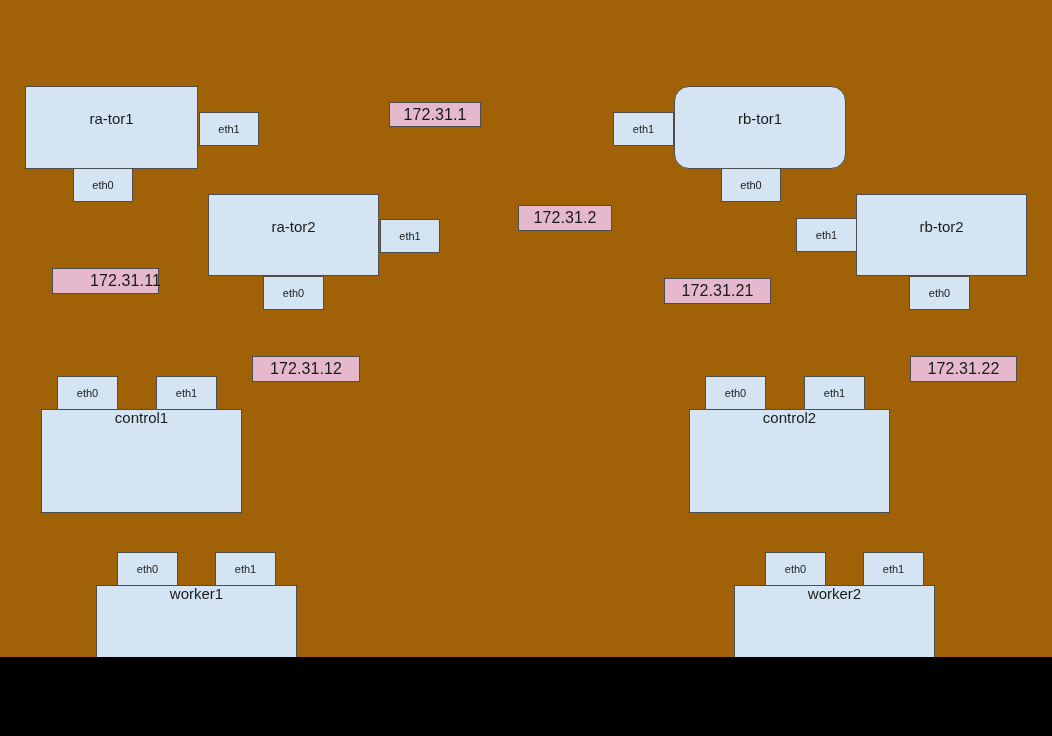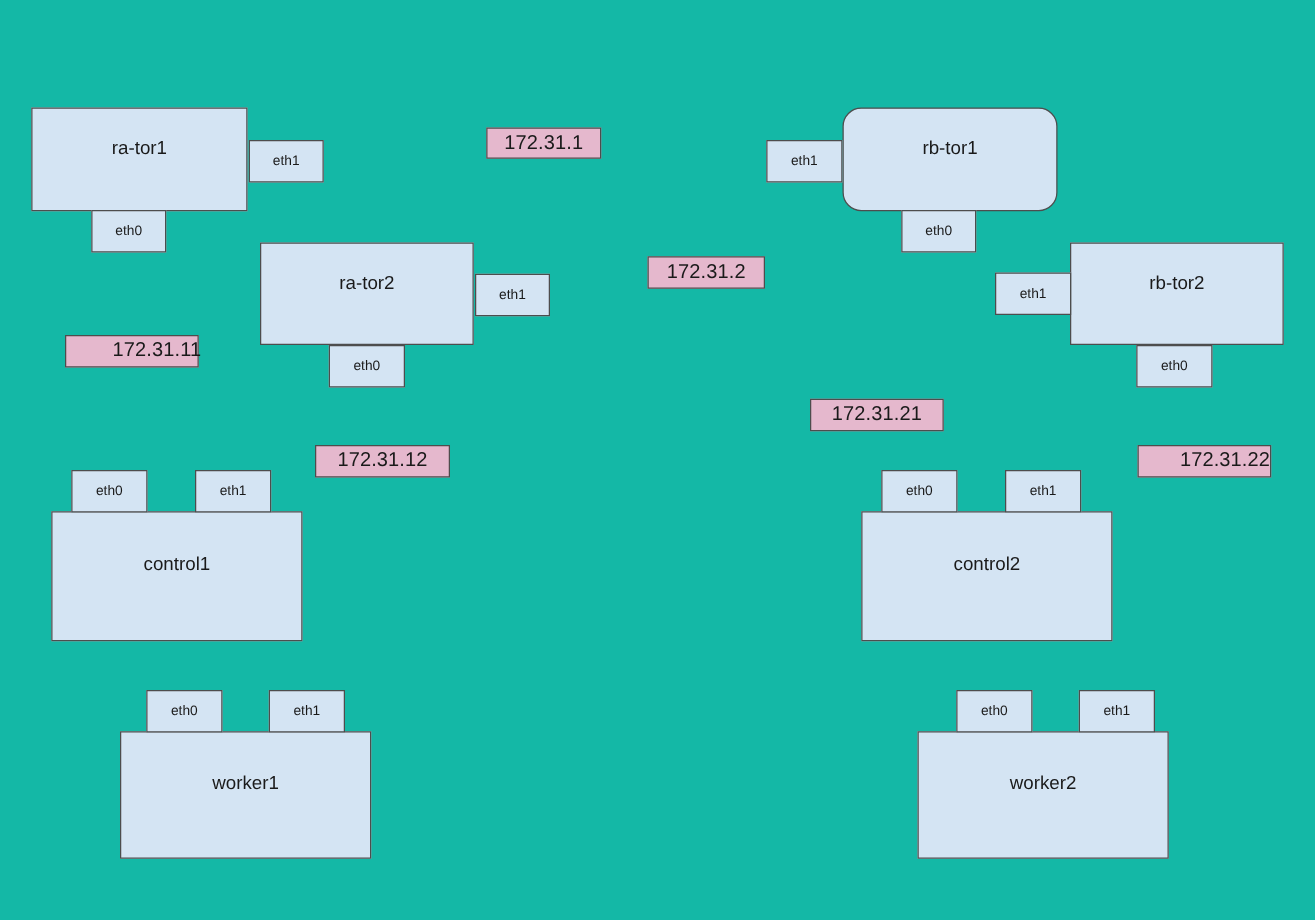--- a/index.html
+++ b/index.html
@@ -3,22 +3,22 @@
 <meta charset="utf-8">
 <style>
   html, body {
     margin: 0;
     padding: 0;
     background: #000000;
   }
   #canvas {
     position: relative;
     width: 1052px;
-    height: 736px;
-    background: #14b8a6;
+    height: 657px;
+    background: #a16207;
     overflow: hidden;
     font-family: "Liberation Sans", sans-serif;
   }
   .node {
     position: absolute;
     box-sizing: border-box;
     background: #d4e4f3;
     border: 1px solid #4d4d4d;
     color: #1a1a1a;
     display: flex;
@@ -27,21 +27,21 @@
     font-size: 15px;
     line-height: 1.1;
     text-align: center;
   }
   
   .node.tor {
     align-items: flex-start;
     padding-top: 24px;
   }
   .node.host {
-    align-items: center;
+    align-items: flex-start;
     padding-bottom: 18px;
   }
   .port {
     position: absolute;
     box-sizing: border-box;
     background: #d4e4f3;
     border: 1px solid #4d4d4d;
     color: #1a1a1a;
     display: flex;
     align-items: center;
@@ -149,20 +149,20 @@
       </div>
       <div class="netlabel" style="left: 518px; top: 205px; width: 94px; height: 26px;">
         <span>172.31.2</span>
       </div>
       <div class="netlabel" style="left: 52px; top: 268px; width: 107px; height: 26px; padding-left: 40px;">
         <span>172.31.11</span>
       </div>
       <div class="netlabel" style="left: 252px; top: 356px; width: 108px; height: 26px;">
         <span>172.31.12</span>
       </div>
-      <div class="netlabel" style="left: 648px; top: 278px; width: 107px; height: 26px; margin-top: 41px;">
+      <div class="netlabel" style="left: 664px; top: 278px; width: 107px; height: 26px;">
         <span>172.31.21</span>
       </div>
-      <div class="netlabel" style="left: 910px; top: 356px; width: 107px; height: 26px; justify-content: flex-end;">
+      <div class="netlabel" style="left: 910px; top: 356px; width: 107px; height: 26px;">
         <span>172.31.22</span>
       </div>
     </div>
 </div>
 
 </body></html>

